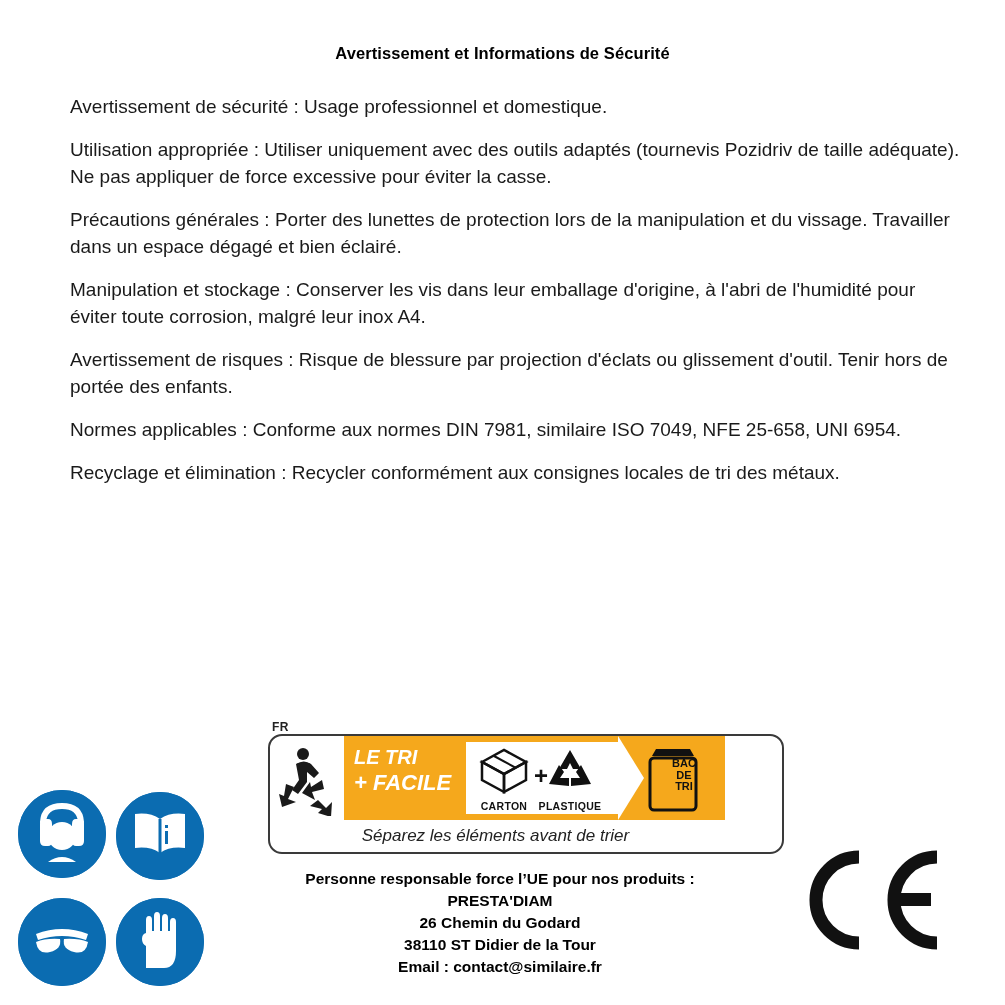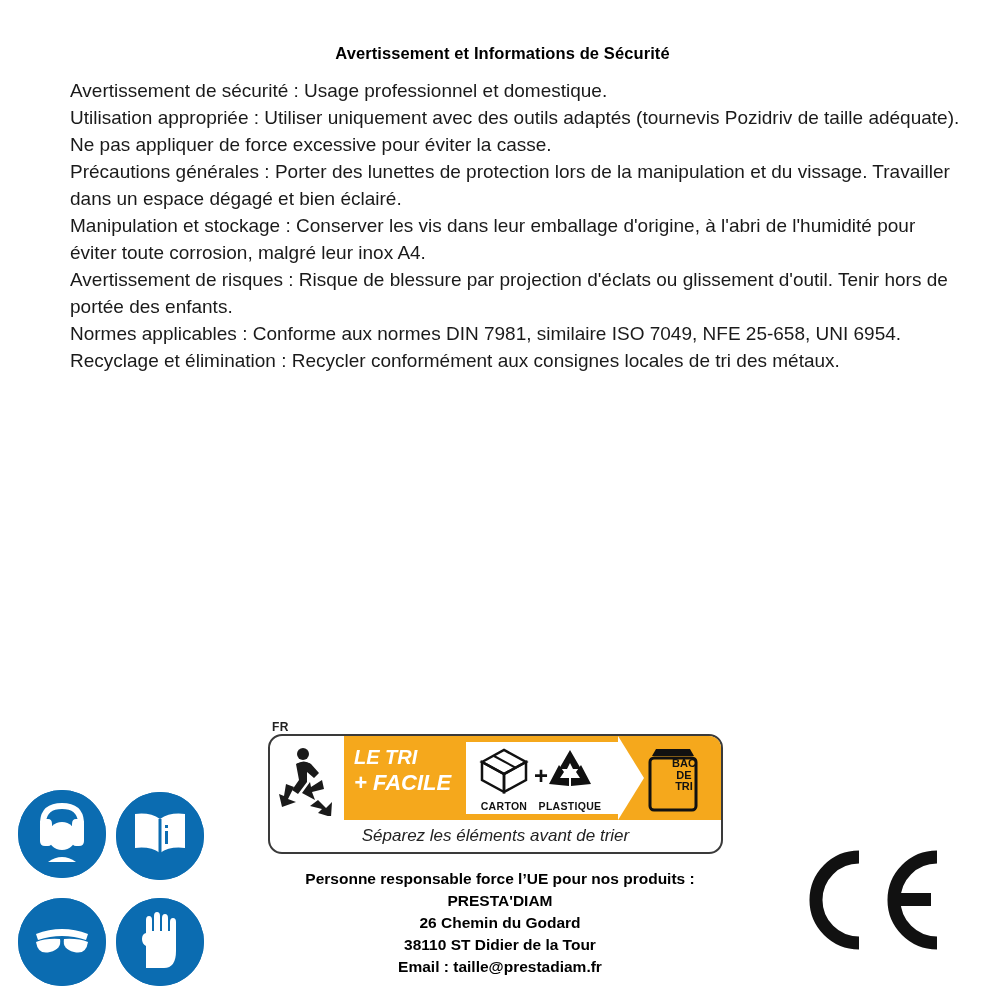--- a/index.html
+++ b/index.html
@@ -25,21 +25,21 @@
   .body-text {
     position: absolute;
     top: 78px;
     left: 70px;
     width: 895px;
     font-size: 19px;
     line-height: 1.42;
     color: #1a1a1a;
   }
   .body-text p {
-    margin: 0 0 0 0;
+    margin: 16px 0 0 0;
   }
 
   
   .picto-grid {
     position: absolute;
     left: 18px;
     top: 790px;
     width: 200px;
     height: 200px;
   }
@@ -71,21 +71,21 @@
     top: -6px;
     font-size: 12px;
     font-weight: bold;
     color: #222;
     letter-spacing: 0.5px;
   }
   .tri-box {
     position: absolute;
     left: 0;
     top: 8px;
-    width: 455px;
+    width: 516px;
     height: 120px;
     border: 2px solid #3a3a3a;
     border-radius: 14px;
     background: #ffffff;
     box-sizing: border-box;
     overflow: hidden;
   }
   .tri-yellow {
     position: absolute;
     left: 74px;
@@ -326,21 +326,21 @@
 
     <div class="tri-bottom">Séparez les éléments avant de trier</div>
   </div>
 </div>
 
 <div class="resp-block">
   <div><span>Personne responsable force l’</span><span>UE</span><span> pour nos produits :</span></div>
   <div>PRESTA'DIAM</div>
   <div>26 Chemin du Godard</div>
   <div>38110 ST Didier de la Tour</div>
-  <div><span>Email :</span><span> taille@prestadiam.fr</span></div>
+  <div><span>Email :</span><span> contact@similaire.fr</span></div>
 </div>
 
 <div class="ce-mark">
   <svg viewBox="0 0 150 110" width="150" height="110" xmlns="http://www.w3.org/2000/svg">
     <path d="M62 12 a43 43 0 1 0 0 86" fill="none" stroke="#111" stroke-width="13"></path>
     <path d="M140 12 a43 43 0 1 0 0 86" fill="none" stroke="#111" stroke-width="13"></path>
     <rect x="96" y="48" width="38" height="13" fill="#111"></rect>
   </svg>
 </div>
 

